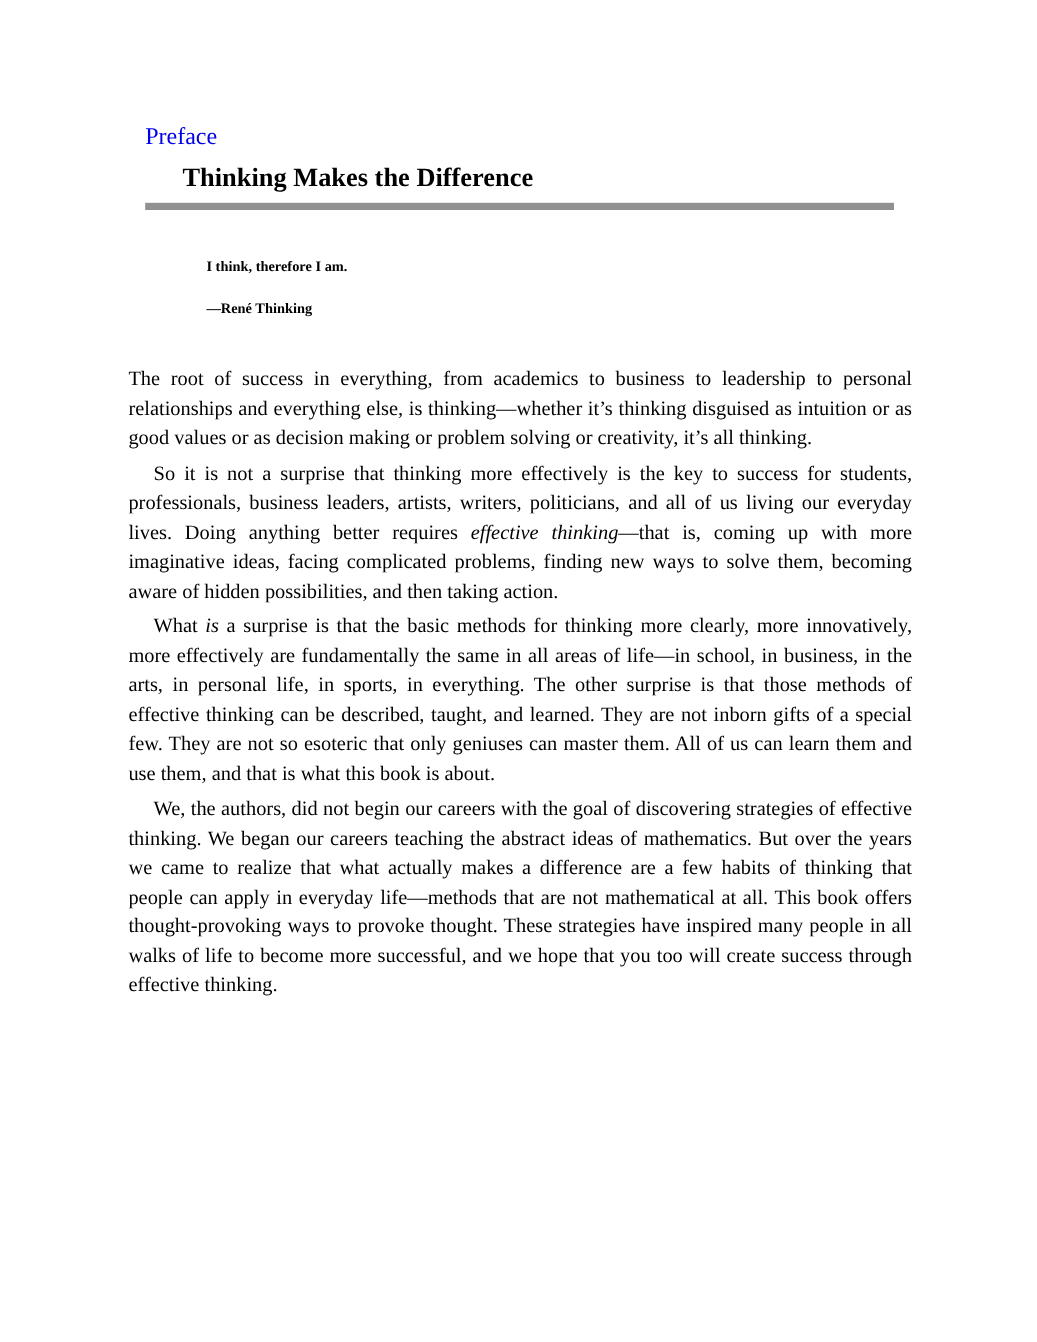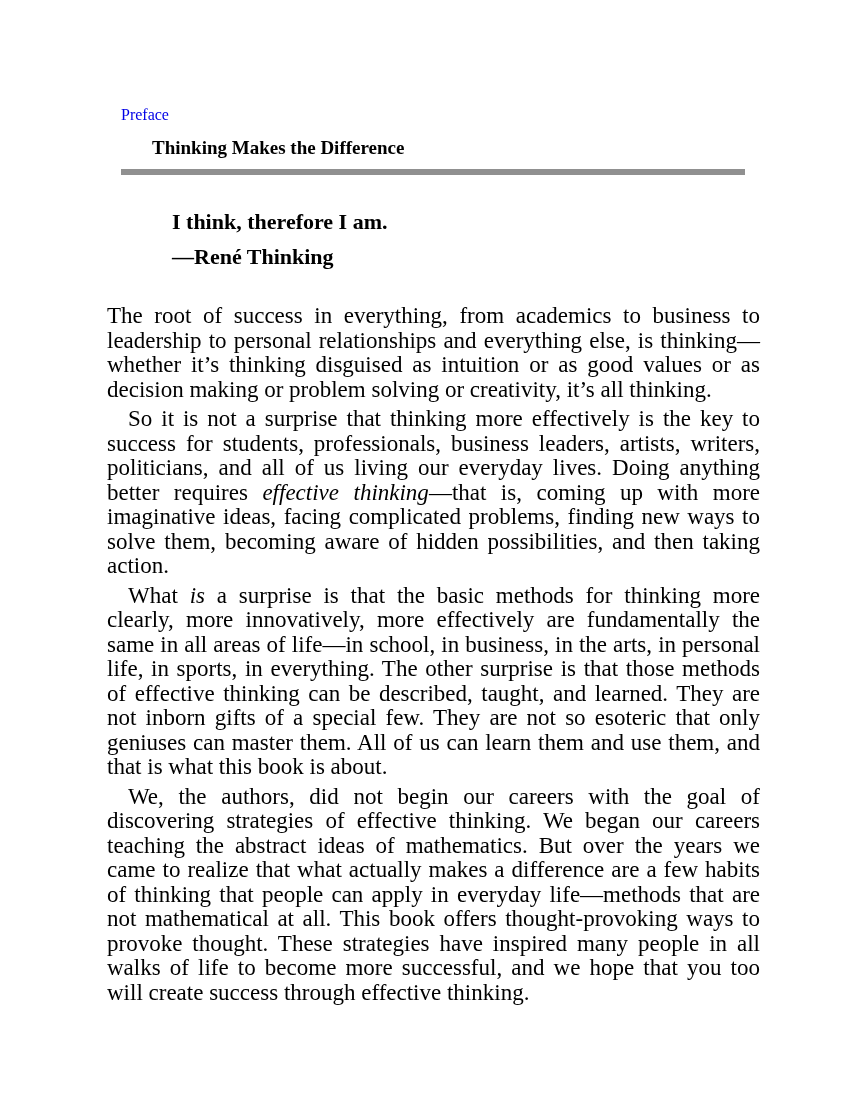--- a/index.html
+++ b/index.html
@@ -21,53 +21,53 @@
     background: #ffffff;
   }
   .content {
     padding: 104px 104px 0 107px;
   }
   .header-block {
     margin-left: 14px;
   }
   .preface-link {
     display: inline-block;
-    font-size: 16px;
+    font-size: 20px;
     line-height: 21px;
     color: #0000e6;
     text-decoration: none;
     cursor: pointer;
     font-family: Liberation Serif, serif;
   }
   .chapter-title {
-    font-size: 19px;
+    font-size: 22px;
     font-weight: bold;
     line-height: 25px;
     margin: 10px 0 0 31px;
   }
   .header-rule {
     width: 624px;
     height: 6px;
     background: #909090;
     margin-top: 9px;
   }
   .epigraph {
     margin: 36px 0 0 65px;
   }
   .epigraph p {
-    font-size: 22px;
+    font-size: 12px;
     font-weight: bold;
     line-height: 22px;
     margin: 0 0 13px 0;
   }
   .body-text {
     margin-top: 36px;
   }
   .body-text p {
-    font-size: 23px;
+    font-size: 17px;
     line-height: 24.5px;
     text-align: justify;
     margin: 0 0 5px 0;
   }
   .body-text p.indent {
     text-indent: 21px;
   }
   .body-text i {
   }
 </style>

